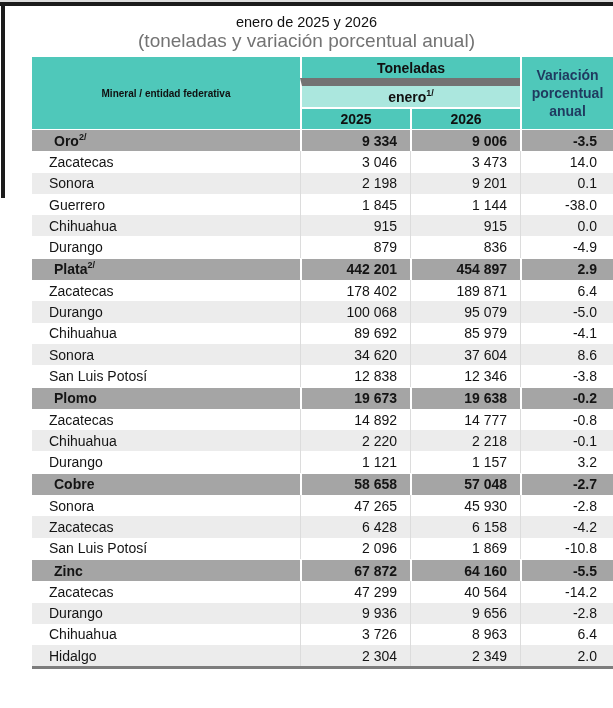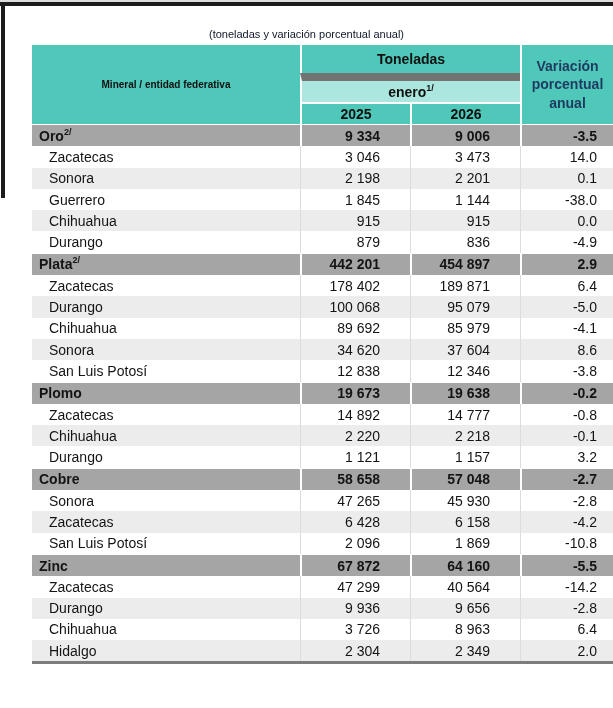--- a/index.html
+++ b/index.html
@@ -12,67 +12,68 @@
   .frame-top-light { position:absolute; top:0; left:0; width:613px; height:2px; background:#dddddd; }
   .frame-top { position:absolute; top:2px; left:0; width:613px; height:4px; background:#1b1b1b; }
   .frame-left { position:absolute; top:2px; left:1px; width:4px; height:196px; background:#1b1b1b; }
 
   .header-block { padding-top:11px; text-align:center; }
   .title {
     color:var(--navy,#1f3a5f); font-weight:bold; font-size:17px; line-height:1.28;
     max-width:470px; margin:0 auto;
   }
   .subtitle { font-size:14.5px; color:#111111; margin-top:3px; }
-  .note { font-size:11px; color:#0f172a; margin-top:17px; }
+  .note { font-size:19px; color:#737373; margin-top:0; }
 
   table.data-table {
     margin-left:32px; margin-top:5px; width:581px;
     border-collapse:separate; border-spacing:0; table-layout:fixed;
     border-bottom:3px solid #7d7d7d;
   }
   th {
     background:var(--teal,#4fc8ba); font-weight:bold; font-size:14px; color:#101010;
     text-align:center; padding:0; vertical-align:middle;
   }
   .th-mineral { font-size:10px; }
-  .th-toneladas { border-left:2px solid #ffffff; height:28px; }
+  .th-toneladas { border-left:2px solid #ffffff; height:21px; }
   .th-enero {
     background:var(--teal_light,#abe7de);
     border-left:2px solid #ffffff; border-top:8px solid #737373; border-bottom:2px solid #ffffff;
     height:21px;
   }
   .th-year { border-left:2px solid #ffffff; height:20px; }
   .th-variacion {
     border-left:2px solid #ffffff; color:var(--navy,#1f3a5f);
     line-height:1.3; padding:0 4px;
   }
   sup { font-size:9px; line-height:0; }
 
   tbody td {
     height:21.3px; font-size:14px; color:#141414; padding:0; vertical-align:middle;
     white-space:nowrap; overflow:hidden;
   }
-  .c-name { text-align:left; padding-left:7px; }
+  .c-name { text-align:left; padding-left:22px; }
   .state-row .c-name { padding-left:17px; }
-  .c-num { text-align:right; padding-right:30px; }
+  .c-num { text-align:right; padding-right:13px; }
   .c-var { text-align:right; padding-right:16px; }
   .group-row td { background:var(--group_gray,#a5a5a5); font-weight:bold; border-top:1px solid #ffffff; }
   .group-row .c-num, .group-row .c-var { border-left:2px solid #ffffff; }
   .state-row .c-num, .state-row .c-var { border-left:1px solid #dcdcdc; }
   .state-row.even td { background:#ffffff; }
   .state-row.odd td { background:var(--row_alt,#ececec); }
 </style>
 </head>
 <body>
 
 <div class="frame-top-light"></div>
 <div class="frame-top"></div>
 <div class="frame-left"></div>
 
 <div class="header-block">
+  <div class="subtitle">enero de 2025 y 2026</div>
   <div class="note">(toneladas y variación porcentual anual)</div>
 </div>
 
 <table class="data-table">
   <colgroup>
     <col style="width:268px">
       <col style="width:110px">
       <col style="width:110px">
       <col style="width:93px">
   </colgroup>
@@ -99,21 +100,21 @@
       </tr>
       <tr class="state-row even">
         <td class="c-name">Zacatecas</td>
         <td class="c-num">3 046</td>
         <td class="c-num">3 473</td>
         <td class="c-var">14.0</td>
       </tr>
       <tr class="state-row odd">
         <td class="c-name">Sonora</td>
         <td class="c-num">2 198</td>
-        <td class="c-num">2 201</td>
+        <td class="c-num">9 201</td>
         <td class="c-var">0.1</td>
       </tr>
       <tr class="state-row even">
         <td class="c-name">Guerrero</td>
         <td class="c-num">1 845</td>
         <td class="c-num">1 144</td>
         <td class="c-var">-38.0</td>
       </tr>
       <tr class="state-row odd">
         <td class="c-name">Chihuahua</td>

